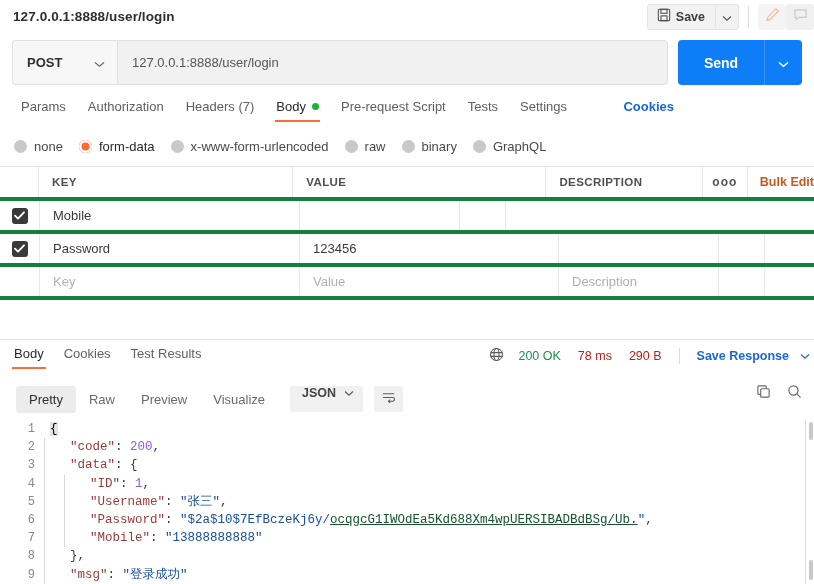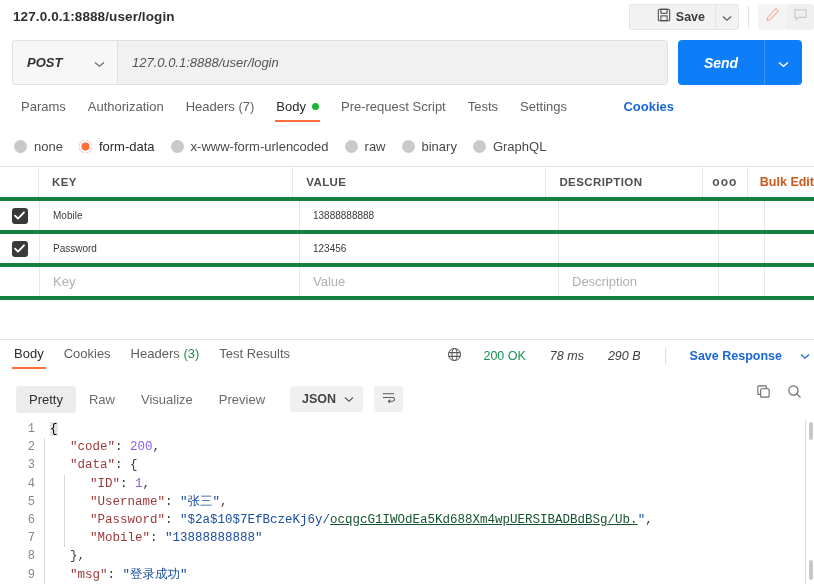--- a/index.html
+++ b/index.html
@@ -22,40 +22,40 @@
     letter-spacing:.1px;
   }
   .topbar-right {
     position:absolute; right:0; top:0; height:33px;
     display:flex; align-items:center;
   }
   .save-btn {
     display:flex; align-items:center; gap:5px;
     background:#f2f2f2; border:1px solid #e4e4e4; border-right:none;
     border-radius:3px 0 0 3px;
-    height:26px; padding:0 10px 0 27px;
+    height:26px; padding:0 10px 0 9px;
     font-size:12.5px; font-weight:700; color:#3c3c3c; cursor:pointer;
   }
   .save-caret {
     background:#f2f2f2; border:1px solid #e4e4e4; border-radius:0 3px 3px 0;
     height:26px; width:24px; display:flex; align-items:center; justify-content:center;
     cursor:pointer;
   }
   .tb-sep { width:1px; height:22px; background:#e0e0e0; margin:0 9px; }
   .icon-btn {
     width:28px; height:26px; display:flex; align-items:center; justify-content:center;
     cursor:pointer; border-radius:3px;
   }
   .icon-btn.filled { background:#f4f4f4; }
   .icon-btn.ghost { background:#f0f0f0; }
 
   
   .urlrow {
     position:absolute; left:0; top:40px; width:814px; height:45px;
-    display:flex; align-items:stretch; padding:0 12px;font-style:italic;
+    display:flex; align-items:stretch; padding:0 12px;
   }
   .method {
     width:105px; background:#f7f7f7; border:1px solid #e0e0e0; border-right:none;
     border-radius:4px 0 0 4px; display:flex; align-items:center;
     justify-content:space-between; padding:0 12px 0 14px; cursor:pointer;
   }
   .method-label { font-size:13px; font-weight:700; color:#2f2f2f; }
   .url-input {
     flex:1; background:#f1f1f1; border:1px solid #e0e0e0;
     border-radius:0 4px 4px 0; display:flex; align-items:center;
@@ -124,21 +124,21 @@
   .c-key  { width:260px; border-right:1px solid #e8e8e8; display:flex;
             align-items:center; padding-left:13px; }
   .c-val  { width:259px; border-right:1px solid #e8e8e8; display:flex;
             align-items:center; padding-left:13px; }
   .c-desc { width:160px; border-right:1px solid #e8e8e8; display:flex;
             align-items:center; padding-left:13px; }
   .c-dots { width:46px; border-right:1px solid #e8e8e8; display:flex;
             align-items:center; justify-content:center; cursor:pointer; }
   .c-bulk { flex:1; display:flex; align-items:center; padding-left:12px; cursor:pointer; }
   .hdr-txt { font-size:11.5px; font-weight:700; color:#4f4f4f; letter-spacing:.4px; }
-  .cell-txt { font-size:10px; color:#3a3a3a; }
+  .cell-txt { font-size:13px; color:#3a3a3a; }
   .cell-ph  { font-size:13px; color:#b0b0b0; }
   .bulk-txt { font-size:12.5px; font-weight:700; color:#c85a1c; white-space:nowrap; }
   .dots-txt { font-size:12px; font-weight:700; color:#555; letter-spacing:1px; }
   .cbox {
     width:16px; height:16px; border-radius:3px; background:#3a3a3a;
     display:flex; align-items:center; justify-content:center; cursor:pointer;
   }
   .cbox svg { display:block; }
 
   
@@ -156,40 +156,40 @@
     color:#5f5f5f; cursor:pointer; white-space:nowrap;
   }
   .restab.active { color:#2a2a2a; }
   .restab.active:after {
     content:""; position:absolute; left:8px; right:8px; bottom:1px;
     height:2px; background:#ff6c37;
   }
   .cnt-green { color:#17914f; }
   .resmeta {
     position:absolute; right:0; top:345px; height:22px;
-    display:flex; align-items:center; gap:12px; font-size:12.5px;
+    display:flex; align-items:center; gap:5px; font-size:12.5px;
   }
   .meta-ok   { color:#17914f; font-weight:400; margin-left:9px; }
-  .meta-num  { color:#404040; margin-left:12px;font-style:italic; }
+  .meta-num  { color:#b91c1c; margin-left:12px; }
   .meta-sep  { width:1px; height:16px; background:#dcdcdc; margin:0 12px; }
   .saveresp  { color:#1b66d6; font-weight:700; cursor:pointer; }
 
   
   .prettybar {
     position:absolute; left:0; top:382px; width:814px; height:34px;
     display:flex; align-items:center; padding-left:16px;
   }
   .ptab {
     padding:6px 13px; font-size:13px; color:#6a6a6a; cursor:pointer;
     border-radius:3px;
   }
   .ptab.sel { background:#ececec; color:#2f2f2f; }
   .jsonsel {
     margin-left:12px; background:#f0f0f0; border-radius:3px; height:26px;
-    display:flex; align-items:center; gap:8px; padding:0 9px 0 12px; cursor:pointer;
+    display:flex; align-items:flex-start; gap:8px; padding:0 9px 0 12px; cursor:pointer;
   }
   .jsonsel span { font-size:12.5px; font-weight:700; color:#444; }
   .wrapbtn {
     margin-left:11px; background:#f0f0f0; border-radius:3px;
     width:29px; height:26px; display:flex; align-items:center;
     justify-content:center; cursor:pointer;
   }
   .resp-icons {
     position:absolute; right:6px; top:384px; display:flex; align-items:center; gap:16px;
   }
@@ -368,23 +368,20 @@
       <div class="c-check">
         <span class="cbox">
           <svg width="11" height="9" viewBox="0 0 11 9" fill="none" stroke="#ffffff" stroke-width="1.8" stroke-linecap="round" stroke-linejoin="round">
             <path d="M1 4.6L4 7.6L10 1.3"></path>
           </svg>
         </span>
       </div>
       <div class="c-key">
         <span class="cell-txt">Mobile</span>
       </div>
-      <div class="c-val">
-        <span class="cell-txt">13888888888</span>
-      </div>
       <div class="c-desc">
         <span class="cell-txt"></span>
       </div>
       <div class="c-dots"></div>
       <div class="c-bulk"></div>
     </div>
 
     <div class="kvrow">
       <div class="c-check">
         <span class="cbox">
@@ -423,24 +420,20 @@
   </div>
 
   <div class="hsplit"></div>
 
   <div class="restabs">
     <div class="restab active">
       <span>Body</span>
     </div>
     <div class="restab">
       <span>Cookies</span>
-    </div>
-    <div class="restab">
-      <span>Headers</span>
-      <span class="cnt-green">(3)</span>
     </div>
     <div class="restab">
       <span>Test Results</span>
     </div>
   </div>
 
   <div class="resmeta">
     <span>
       <svg width="15" height="15" viewBox="0 0 16 16" fill="none" stroke="#5a5a5a" stroke-width="1.1">
         <circle cx="8" cy="8" r="6.4"></circle>
@@ -461,24 +454,24 @@
   </div>
 
   <div class="prettybar">
     <div class="ptab sel">
       <span>Pretty</span>
     </div>
     <div class="ptab">
       <span>Raw</span>
     </div>
     <div class="ptab">
+      <span>Preview</span>
+    </div>
+    <div class="ptab">
       <span>Visualize</span>
-    </div>
-    <div class="ptab">
-      <span>Preview</span>
     </div>
     <div class="jsonsel">
       <span>JSON</span>
       <span>
         <svg width="10" height="7" viewBox="0 0 10 7" fill="none" stroke="#5a5a5a" stroke-width="1.2">
           <path d="M1 1.5L5 5.2L9 1.5"></path>
         </svg>
       </span>
     </div>
     <div class="wrapbtn">

